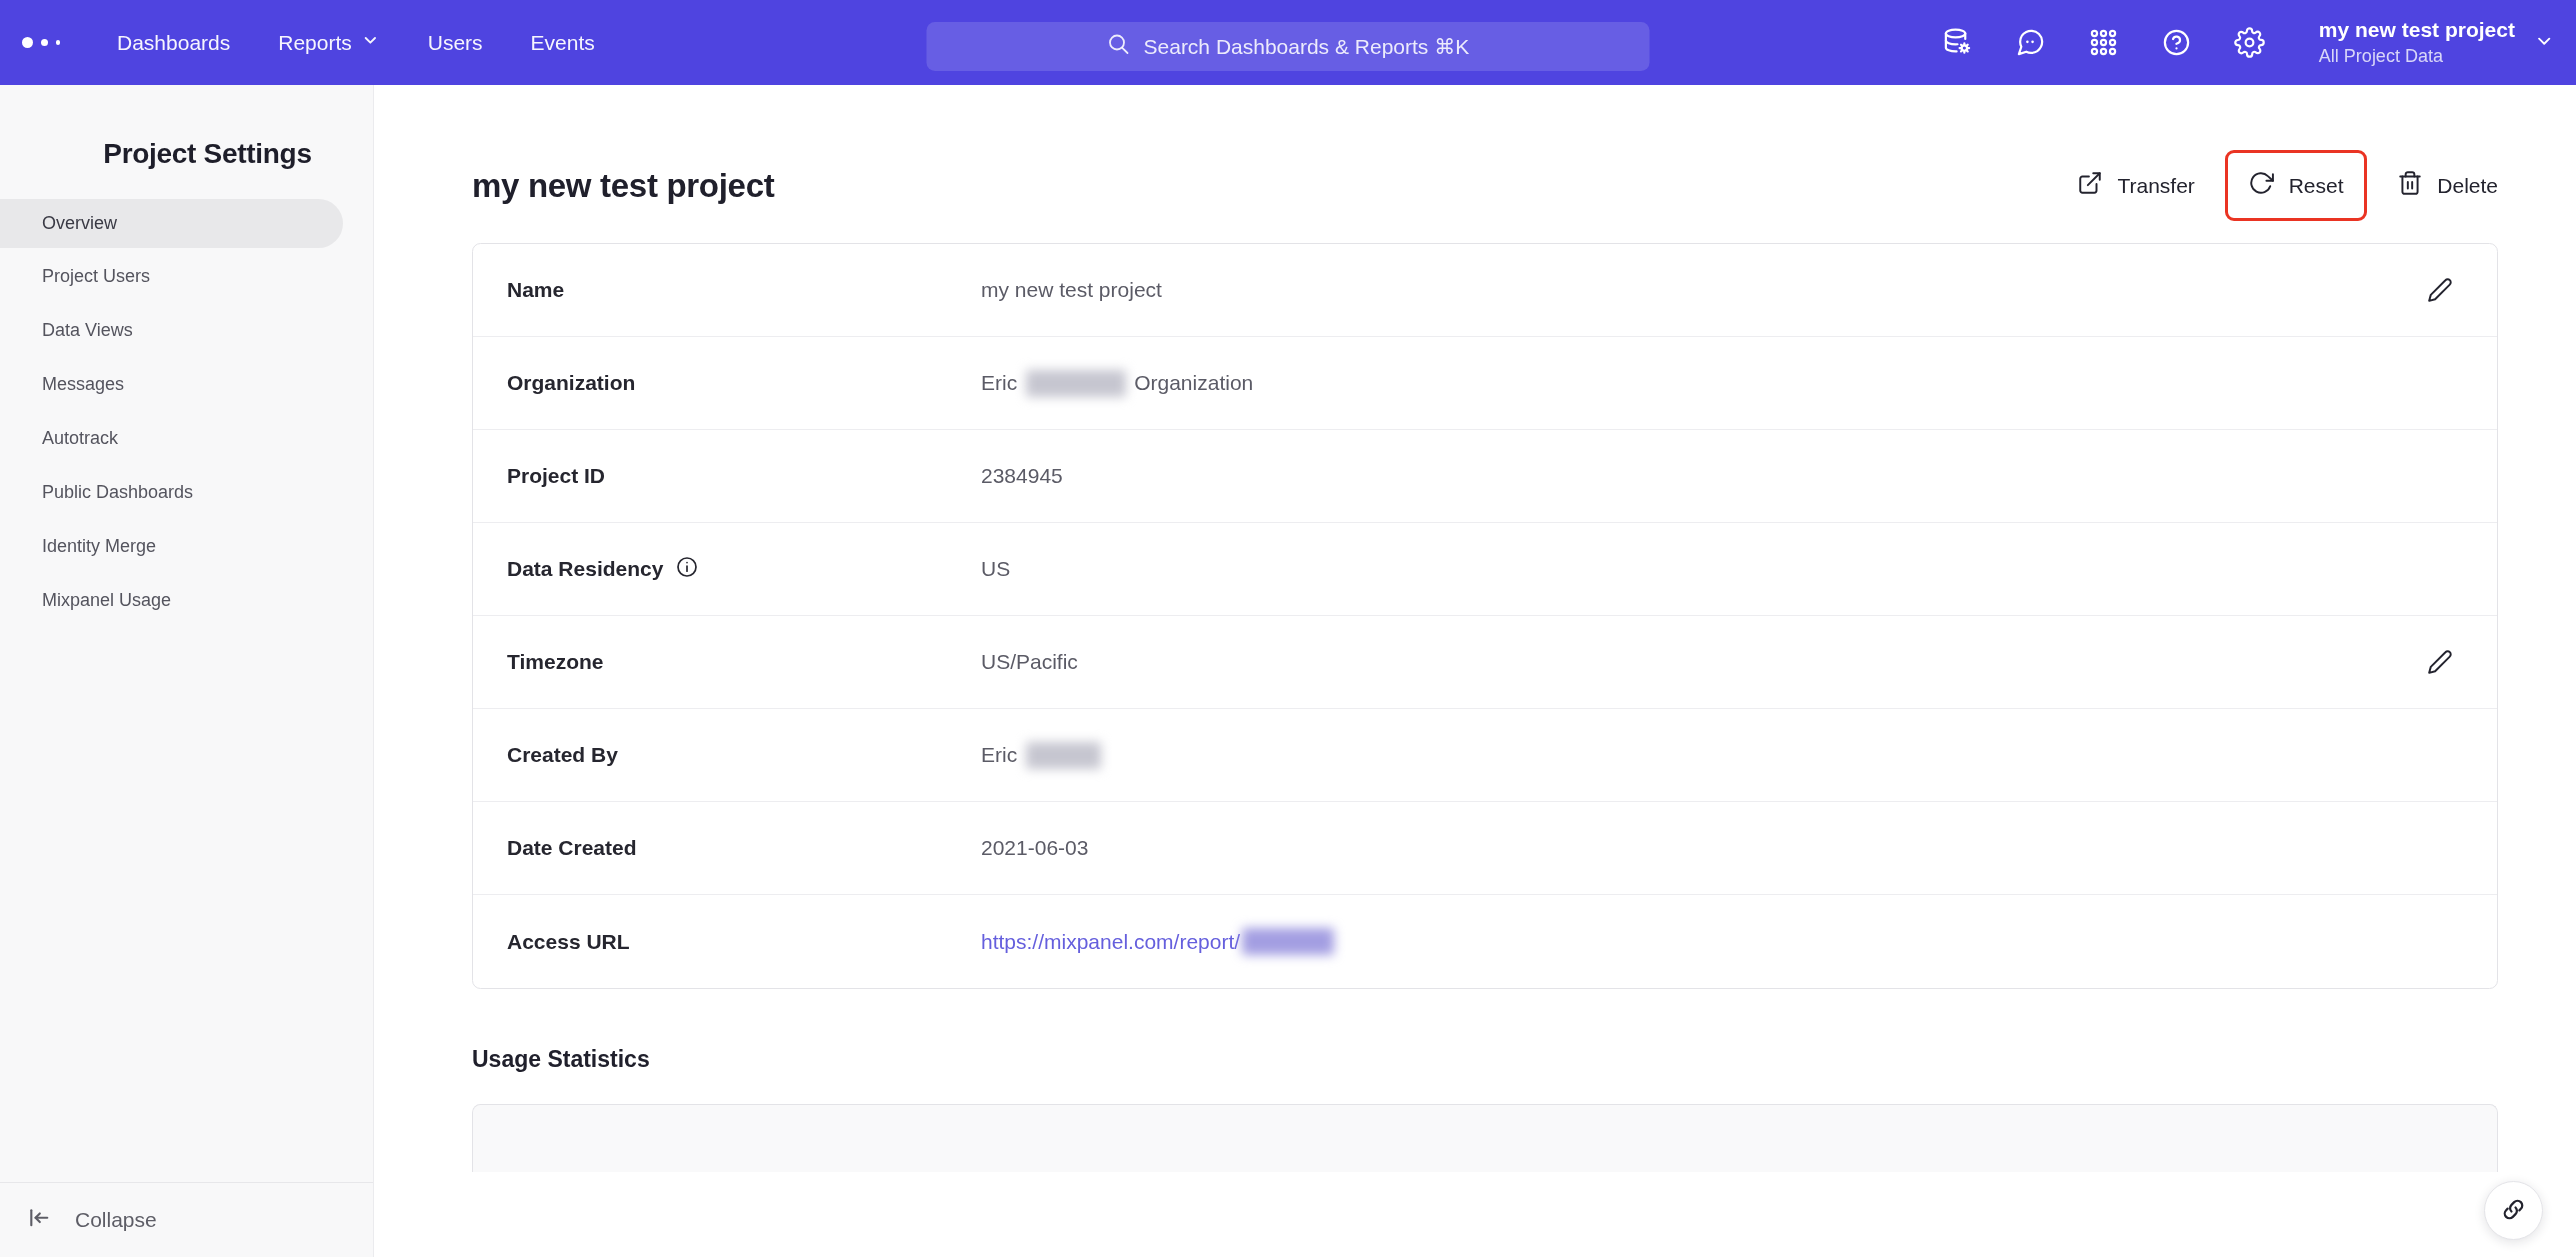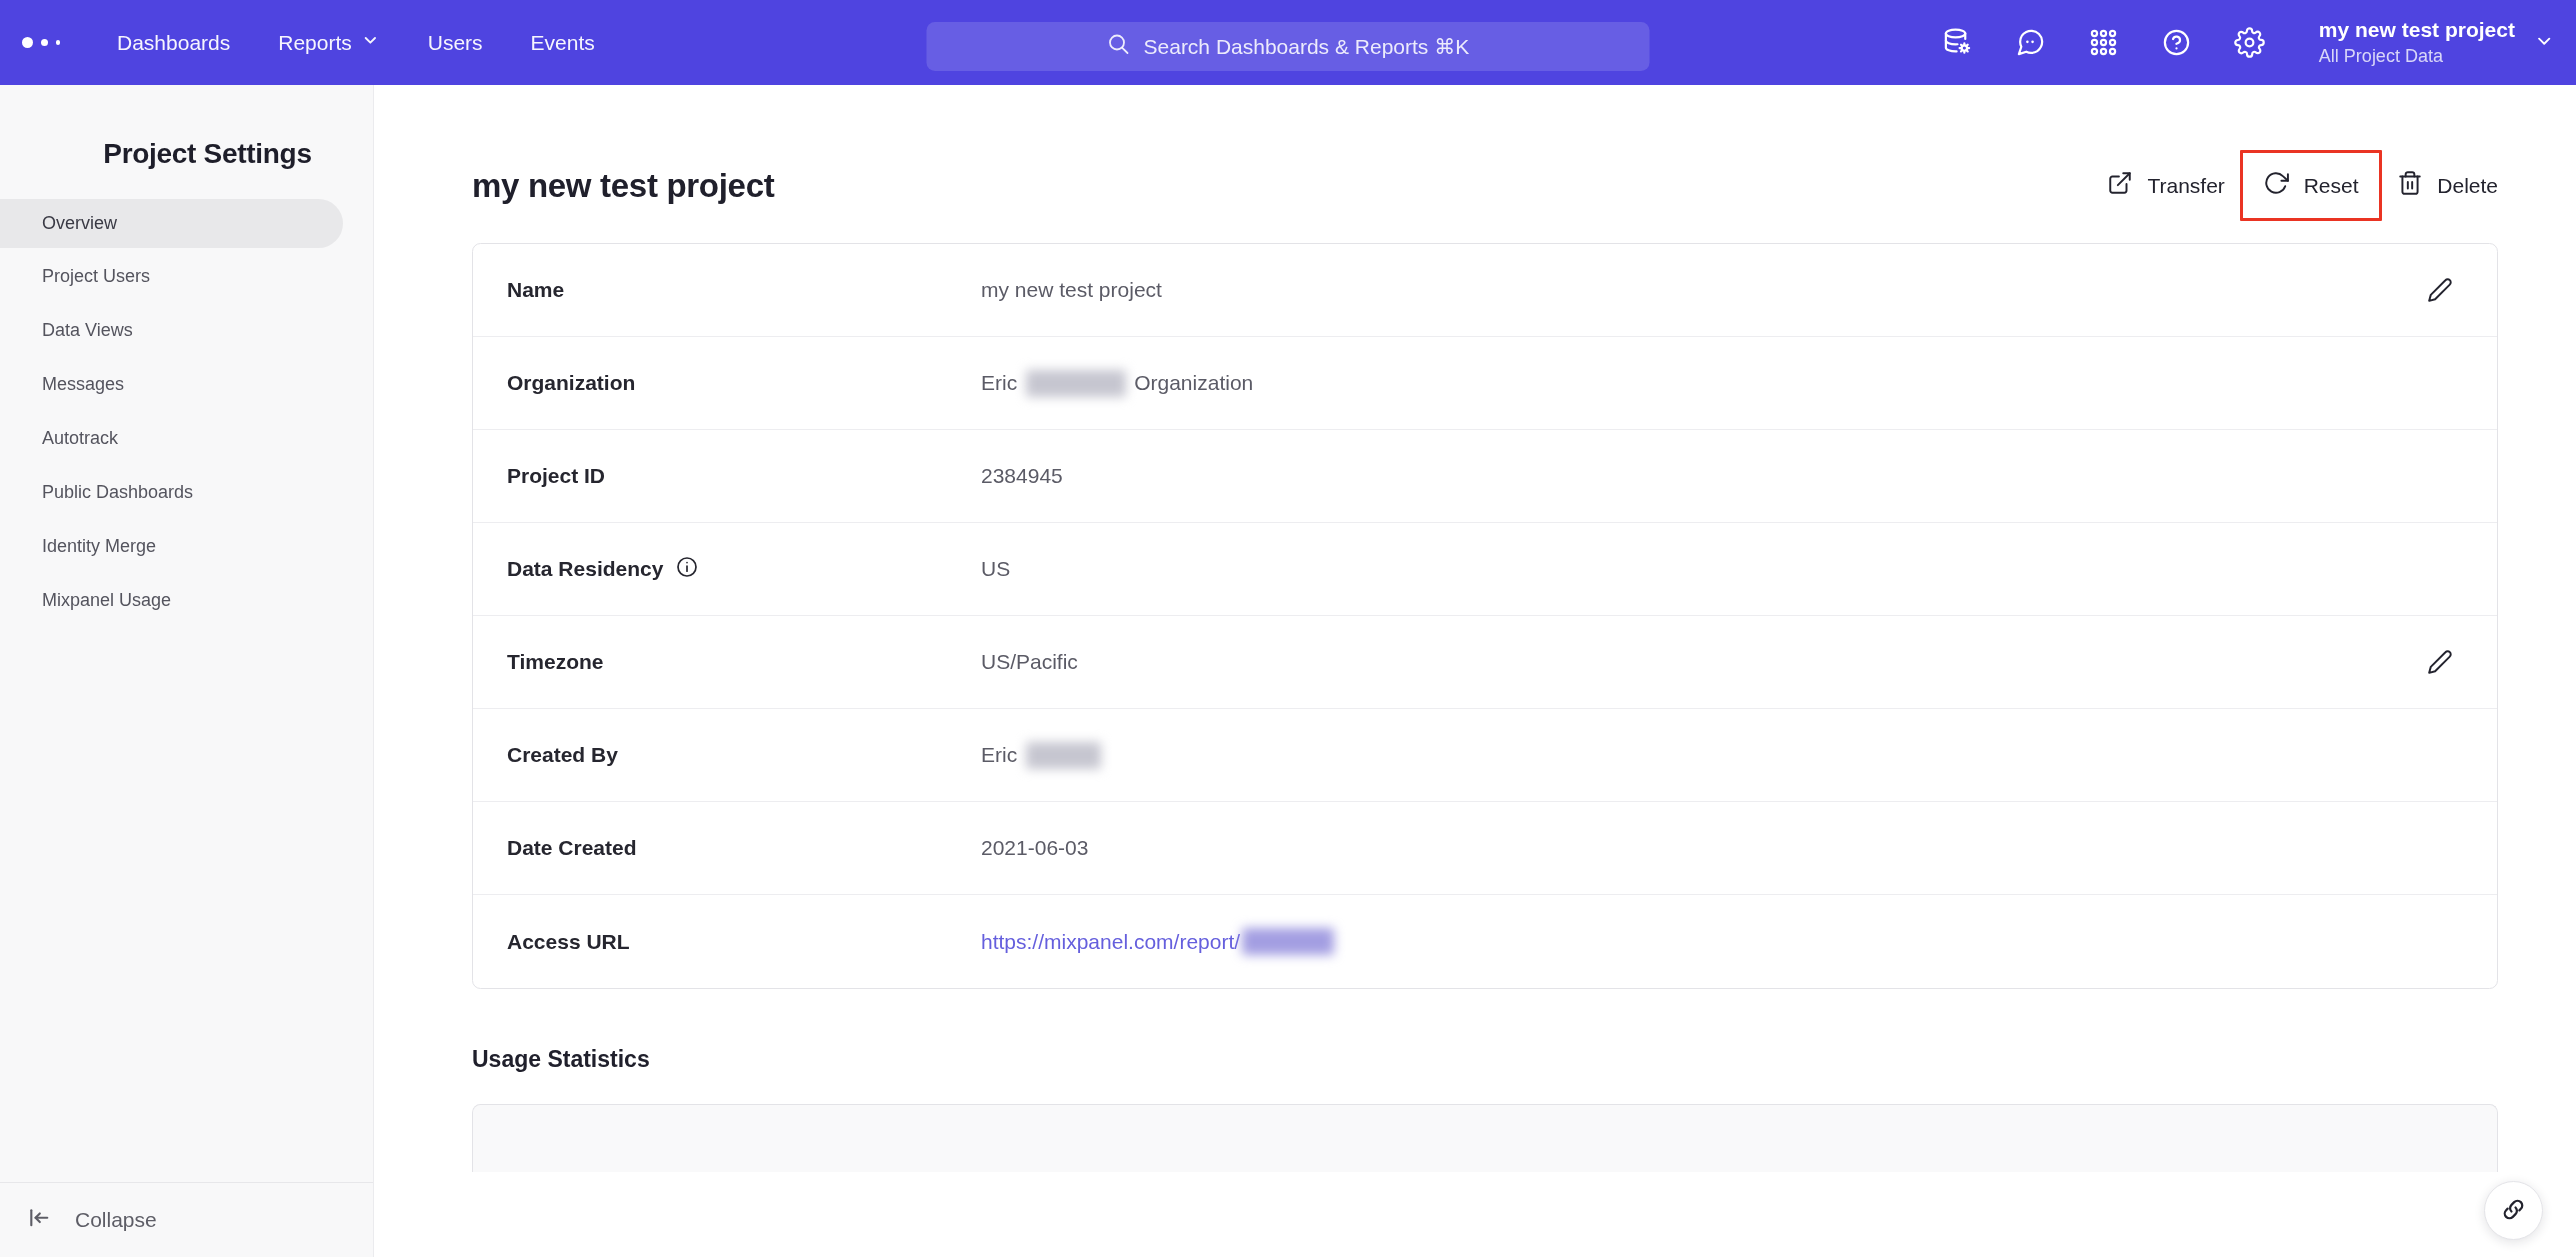--- a/index.html
+++ b/index.html
@@ -51,25 +51,25 @@
     border-top:0.8px solid #e7e7ea; display:flex; align-items:center; gap:24px;
     padding-left:25.5px; color:#5d5d66; font-size:21px; cursor:pointer; }
   .collapse-row svg { width:25.5px; height:25.5px; }
 
   
   .content { flex:1; position:relative; padding:0 78px 0 98px; background:#fff; }
   .title-row { margin-top:65px; display:flex; align-items:center;
     justify-content:space-between; }
   .page-title { margin:0; font-size:33px; font-weight:700; color:#20202c;
     letter-spacing:-0.3px; }
-  .actions { display:flex; gap:15px; }
+  .actions { display:flex; gap:30px; }
   .action-btn { display:flex; align-items:center; gap:14.4px; font-size:21px;
     color:#23232e; cursor:pointer; white-space:nowrap; }
   .action-btn svg { width:26px; height:26px; }
-  .reset-annotation { border:3.4px solid #ea3423; border-radius:1px;
+  .reset-annotation { border:3.4px solid #ea3423; border-radius:9px;
     padding:17px 20.4px; display:flex; align-items:center; }
 
   .section-heading { margin:0; font-size:23px; font-weight:700; color:#20202c; }
   .details-heading { margin-top:77px; }
   .details-card { margin-top:22px; border:0.8px solid #e3e3e7; border-radius:8.5px;
     background:#fff; }
   .detail-row { height:93px; display:flex; align-items:center; padding-left:34px;
     border-bottom:0.8px solid #ededf0; }
   .detail-row:last-child { border-bottom:none; }
   .row-label { width:474px; flex-shrink:0; font-size:21px; font-weight:700;

